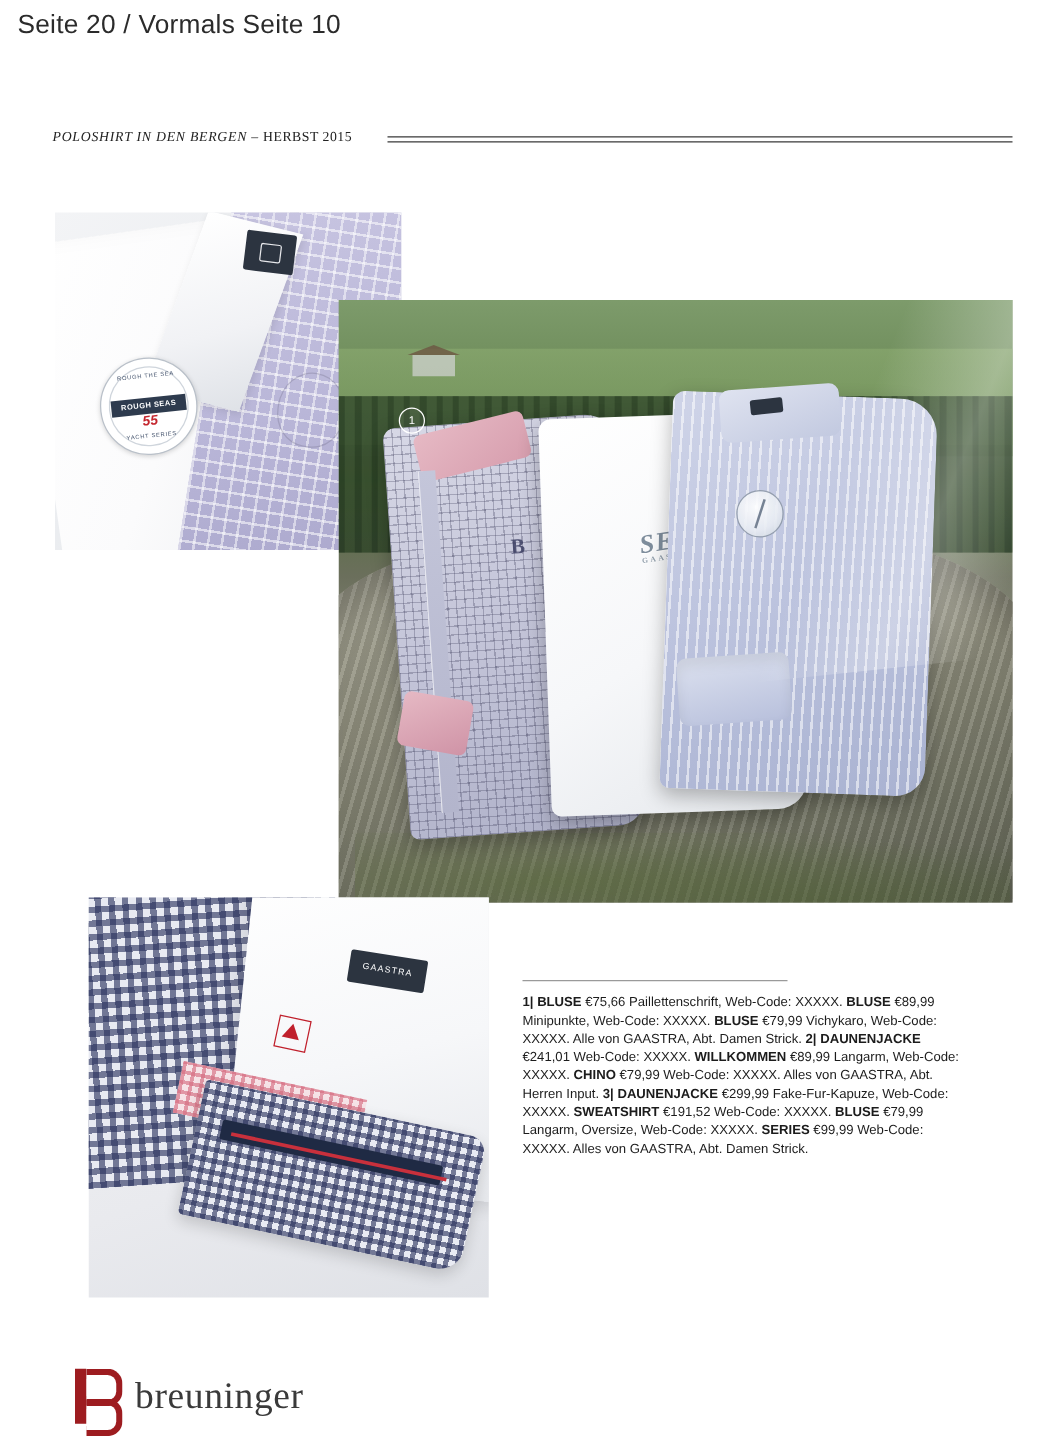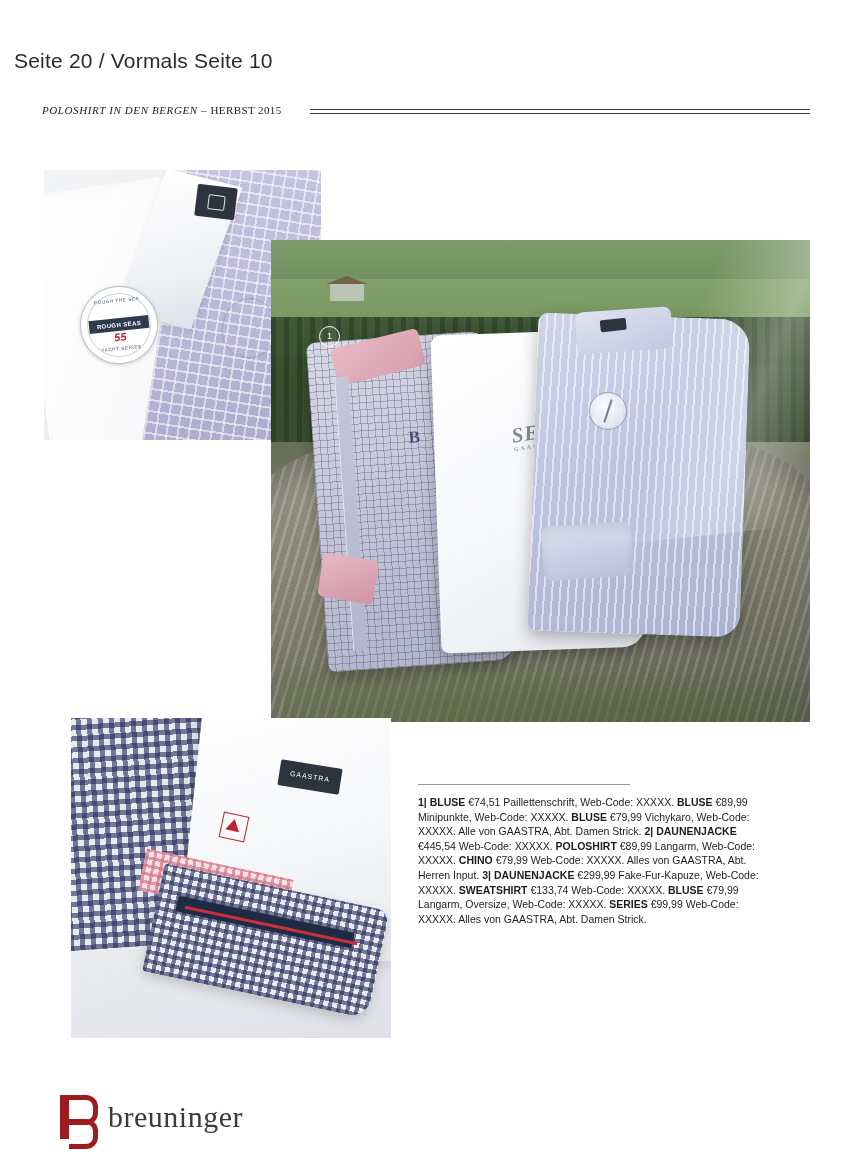--- a/index.html
+++ b/index.html
@@ -18,21 +18,20 @@
 
   
   .page-header {
     position: absolute;
     top: 8px;
     left: 14px;
     font-size: 21px;
     font-weight: 400;
     color: #2b2b2b;
     letter-spacing: 0.2px;
-    margin-top: 41px;
   }
 
   
   .kicker-row {
     position: absolute;
     top: 104px;
     left: 42px;
     width: 768px;
     height: 20px;
   }
@@ -734,28 +733,28 @@
   <div class="cuff-badge"></div>
   <div class="cuff-pinkband"></div>
   <div class="cuff-fold"></div>
   <div class="cuff-navyband"></div>
   <div class="cuff-redline"></div>
 </div>
 
 <div class="caption">
   <div class="caption-rule"></div>
   <div class="caption-text">
-    <span><b>1|</b> <b>BLUSE</b> <span>€74,51 Paillettenschrift, Web-Code: XXXXX.</span></span>
+    <span><b>1|</b> <b>BLUSE</b> <span>€75,66 Paillettenschrift, Web-Code: XXXXX.</span></span>
     <span><b>BLUSE</b> <span>€89,99 Minipunkte, Web-Code: XXXXX.</span></span>
     <span><b>BLUSE</b> <span>€79,99 Vichykaro, Web-Code: XXXXX. Alle von GAASTRA, Abt. Damen Strick.</span></span>
-    <span><b>2|</b> <b>DAUNENJACKE</b> <span>€445,54 Web-Code: XXXXX.</span></span>
-    <span><b>POLOSHIRT</b> <span>€89,99 Langarm, Web-Code: XXXXX.</span></span>
+    <span><b>2|</b> <b>DAUNENJACKE</b> <span>€241,01 Web-Code: XXXXX.</span></span>
+    <span><b>WILLKOMMEN</b> <span>€89,99 Langarm, Web-Code: XXXXX.</span></span>
     <span><b>CHINO</b> <span>€79,99 Web-Code: XXXXX. Alles von GAASTRA, Abt. Herren Input.</span></span>
     <span><b>3|</b> <b>DAUNENJACKE</b> <span>€299,99 Fake-Fur-Kapuze, Web-Code: XXXXX.</span></span>
-    <span><b>SWEATSHIRT</b> <span>€133,74 Web-Code: XXXXX.</span></span>
+    <span><b>SWEATSHIRT</b> <span>€191,52 Web-Code: XXXXX.</span></span>
     <span><b>BLUSE</b> <span>€79,99 Langarm, Oversize, Web-Code: XXXXX.</span></span>
     <span><b>SERIES</b> <span>€99,99 Web-Code: XXXXX. Alles von GAASTRA, Abt. Damen Strick.</span></span>
   </div>
 </div>
 
 <div class="footer">
   <div class="logo-mark">
     <div class="bar"></div>
     <div class="hook1"></div>
     <div class="hook2"></div>

